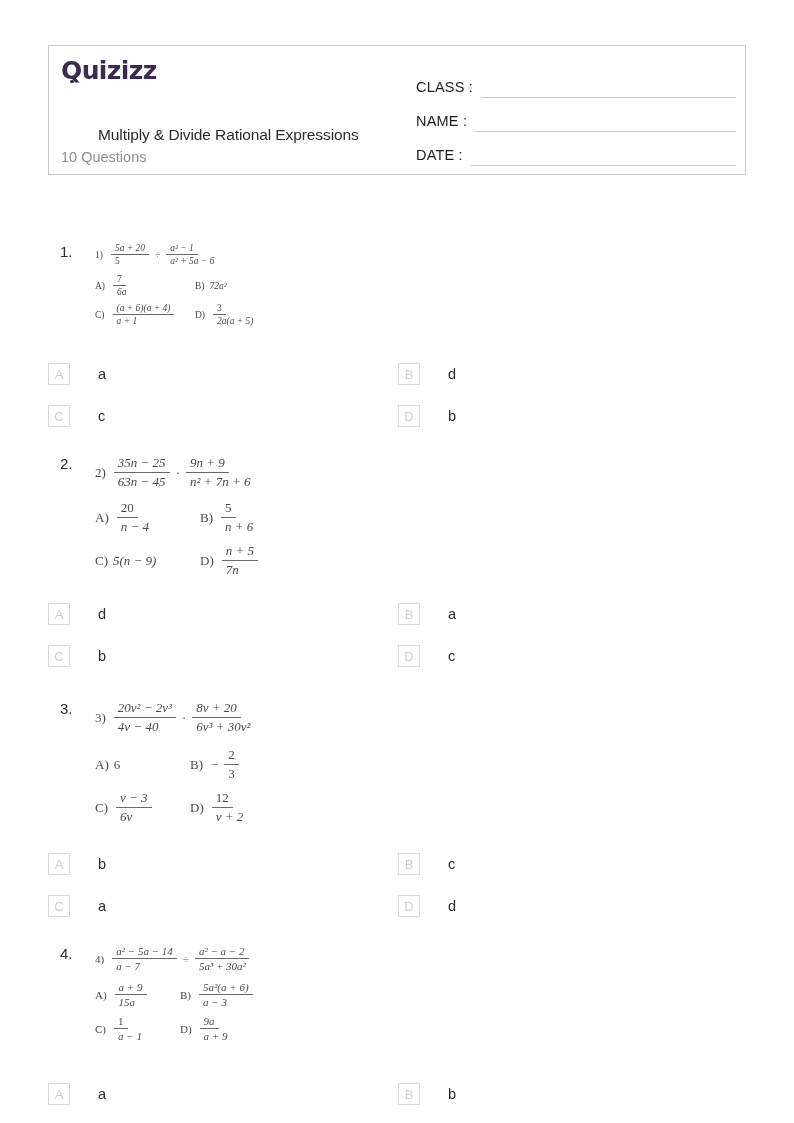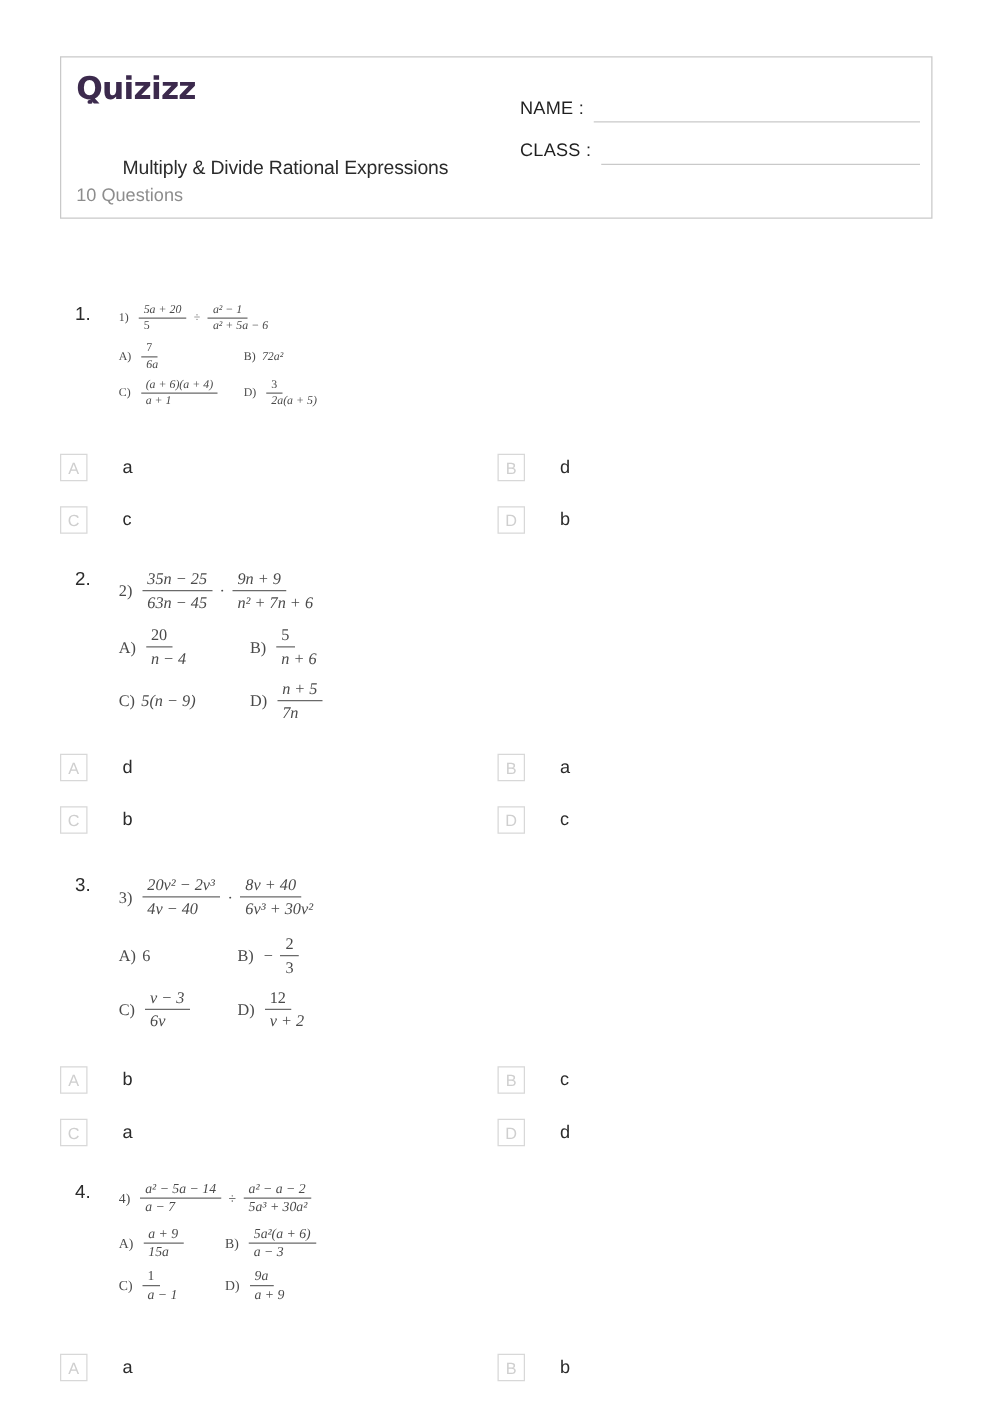--- a/index.html
+++ b/index.html
@@ -200,25 +200,29 @@
     <div class="logo">
       <span>Quizizz</span>
       <span class="dot"></span>
     </div>
     <div class="quiz-title">Multiply &amp; Divide Rational Expressions</div>
     <div class="quiz-sub">10 Questions</div>
   </div>
 
   <div class="header-right">
     <div class="field-row">
+      <span class="field-label">CLASS :</span>
+      <span class="field-line"></span>
+    </div>
+    <div class="field-row">
       <span class="field-label">NAME :</span>
       <span class="field-line"></span>
     </div>
     <div class="field-row">
-      <span class="field-label">CLASS :</span>
+      <span class="field-label">DATE  :</span>
       <span class="field-line"></span>
     </div>
   </div>
 </div>
 
 <div class="question-block" style="top:243px">
   <div class="q-number">1.</div>
   <div class="q-image mathblock" style="font-size:9.5px">
     <div class="mathline">
       <span class="prefix">1)</span>
@@ -361,21 +365,21 @@
   <div class="q-number">3.</div>
   <div class="q-image mathblock" style="font-size:13px">
     <div class="mathline">
       <span class="prefix">3)</span>
       <span class="frac">
         <span class="num italic">20v² − 2v³</span>
         <span class="den italic">4v − 40</span>
       </span>
       <span class="op">·</span>
       <span class="frac">
-        <span class="num italic">8v + 40</span>
+        <span class="num italic">8v + 20</span>
         <span class="den italic">6v³ + 30v²</span>
       </span>
     </div>
     <div class="opt-row" style="margin-top:12px">
       <span class="opt" style="width:95px">
         <span class="opt-tag">A)</span>
         <span>6</span>
       </span>
       <span class="opt">
         <span class="opt-tag">B)</span>

